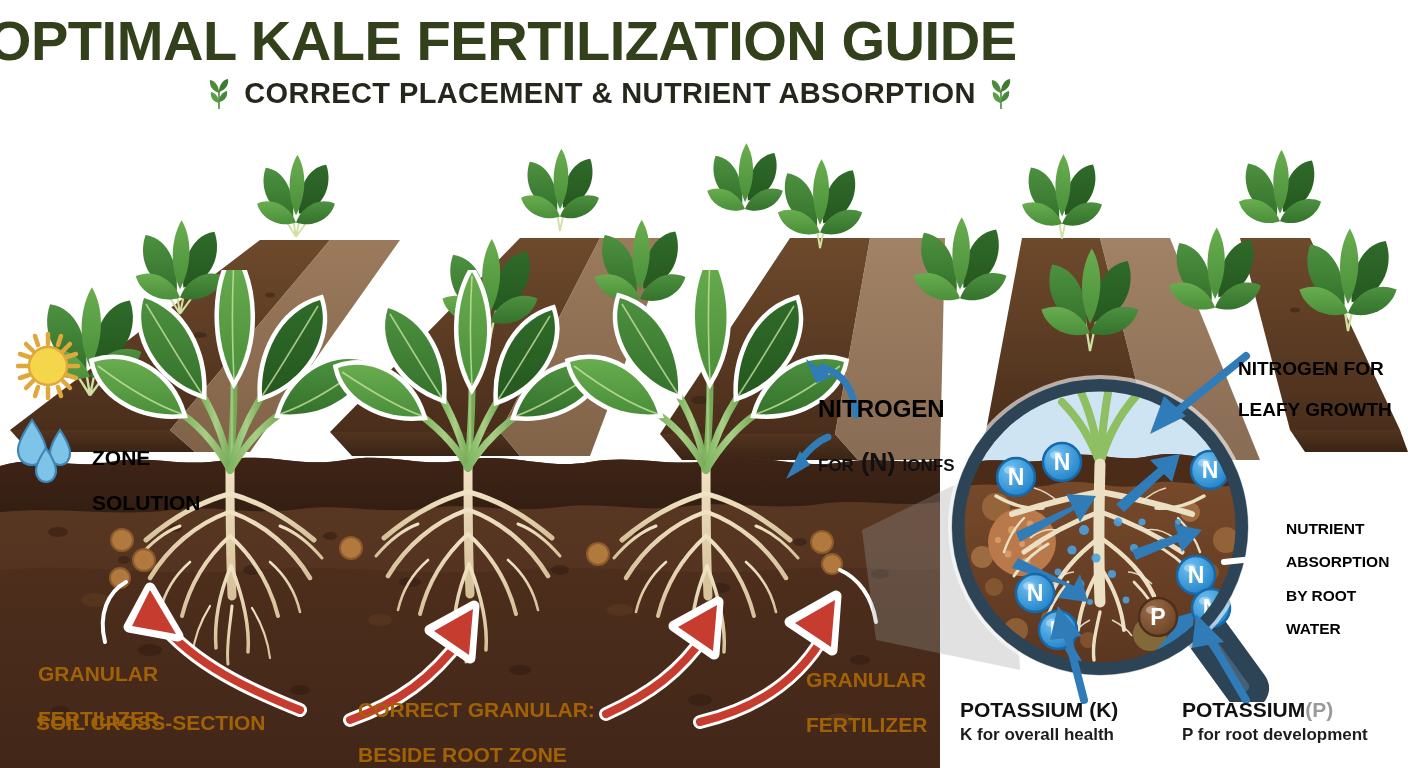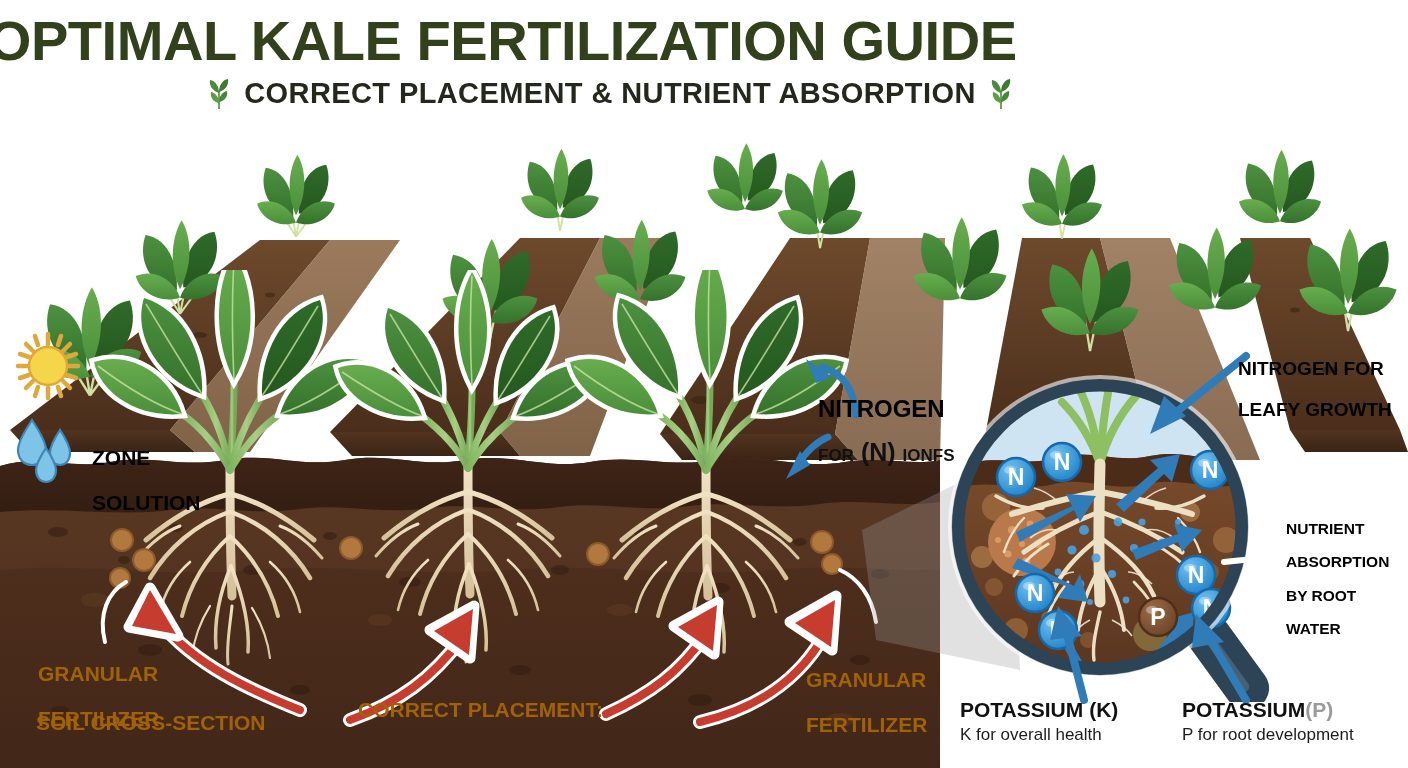--- a/index.html
+++ b/index.html
@@ -24,21 +24,21 @@
   .subtitle {
     font-size:29px; font-weight:bold; letter-spacing:0.4px; color:#24281c;
   }
   .sprout { width:26px; height:30px; display:block; }
 
   
   .lbl { position:absolute; font-weight:bold; line-height:1.08; white-space:pre-line; }
   .lbl-dark { color:#000000; }
   .lbl-white { color:#a16207; }
 
-  .note-sm { font-weight:normal; }
+  .note-sm { font-weight:bold; }
 
   svg { display:block; }
 </style>
 </head>
 <body>
 
 <div id="stage">
 
   <div class="hdr">
     <div class="title">OPTIMAL KALE FERTILIZATION GUIDE</div>
@@ -540,35 +540,36 @@
   </div>
 
   <svg style="position:absolute;left:780px;top:355px;" width="200" height="130" viewBox="0 0 200 130">
     <path d="M76 60 C74 34 62 18 42 12" fill="none" stroke="#2f7cb8" stroke-width="7" stroke-linecap="round"></path>
     <path d="M26 4 L52 22 L36 28 Z" fill="#2f7cb8"></path>
     <path d="M48 82 C38 86 26 96 18 110" fill="none" stroke="#2f7cb8" stroke-width="7" stroke-linecap="round"></path>
     <path d="M6 124 L20 96 L30 110 Z" fill="#2f7cb8"></path>
   </svg>
 
   <div class="lbl lbl-dark" style="left:818px; top:396px; font-size:24px;">NITROGEN</div>
-  <div style="position:absolute;left:818px;top:432px;display:flex;align-items:baseline;gap:7px;">
+  <div style="position:absolute;left:818px;top:442px;display:flex;align-items:baseline;gap:7px;">
     <span style="font-size:17px;font-weight:bold;color:#111;">FOR</span>
     <span style="font-size:25px;font-weight:bold;color:#111;">(N)</span>
     <span style="font-size:17px;font-weight:bold;color:#111;margin-top:14px;">IONFS</span>
   </div>
 
   <div class="lbl lbl-white" style="left:38px; top:640px; font-size:21px;">
     <span>GRANULAR</span><br>
     <span>FERTILIZER</span>
   </div>
 
   <div class="lbl lbl-white" style="left:36px; top:712px; font-size:21px;text-align:center;">SOIL CROSS-SECTION</div>
 
   <div class="lbl lbl-white" style="left:358px; top:676px; font-size:21px;">
-    <span>CORRECT PLACEMENT:</span><br>
+    <span>CORRECT GRANULAR:</span><br>
+    <span>BESIDE ROOT ZONE</span>
   </div>
 
   <div class="lbl lbl-white" style="left:806px; top:646px; font-size:21px;">
     <span>GRANULAR</span><br>
     <span>FERTILIZER</span>
   </div>
 
   <svg style="position:absolute;left:840px;top:440px;" width="260" height="250" viewBox="0 0 260 250">
     <polygon points="22,90 170,18 180,230 36,200" fill="#9a9a9a" opacity="0.30"></polygon>
   </svg>

